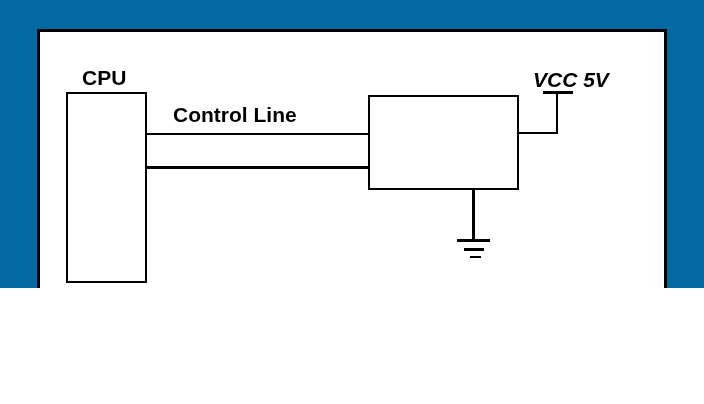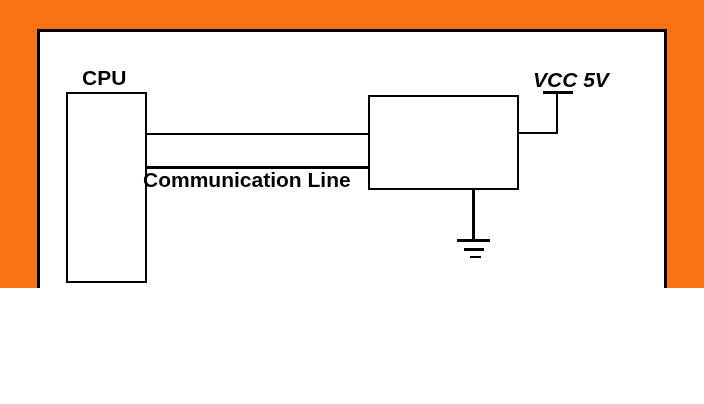--- a/index.html
+++ b/index.html
@@ -4,21 +4,21 @@
 <style>
   html, body {
     margin: 0;
     padding: 0;
     background: #ffffff;
   }
   .canvas {
     position: relative;
     width: 704px;
     height: 288px;
-    background: #f97316;
+    background: #0369a1;
     font-family: "Liberation Sans", sans-serif;
     overflow: hidden;
   }
   .label {
     position: absolute;
     color: #000000;
     font-weight: bold;
     font-size: 21px;
     line-height: 1;
     white-space: nowrap;
@@ -72,24 +72,24 @@
 
 <div class="canvas">
 
   <div class="outer-box"></div>
 
   <div class="label cpu-label">CPU</div>
   <div class="box cpu-box"></div>
 
   <div class="box kam-box"></div>
 
+  <div class="label control-label">Control Line</div>
   <div class="hline control-line"></div>
 
   <div class="hline communication-line"></div>
-  <div class="label communication-label">Communication Line</div>
 
   <div class="label vcc-label">VCC 5V</div>
   <div>
     <div class="hline vcc-rail"></div>
     <div class="vline vcc-stem"></div>
     <div class="hline vcc-connector"></div>
   </div>
 
   <div>
     <div class="vline gnd-stem"></div>

